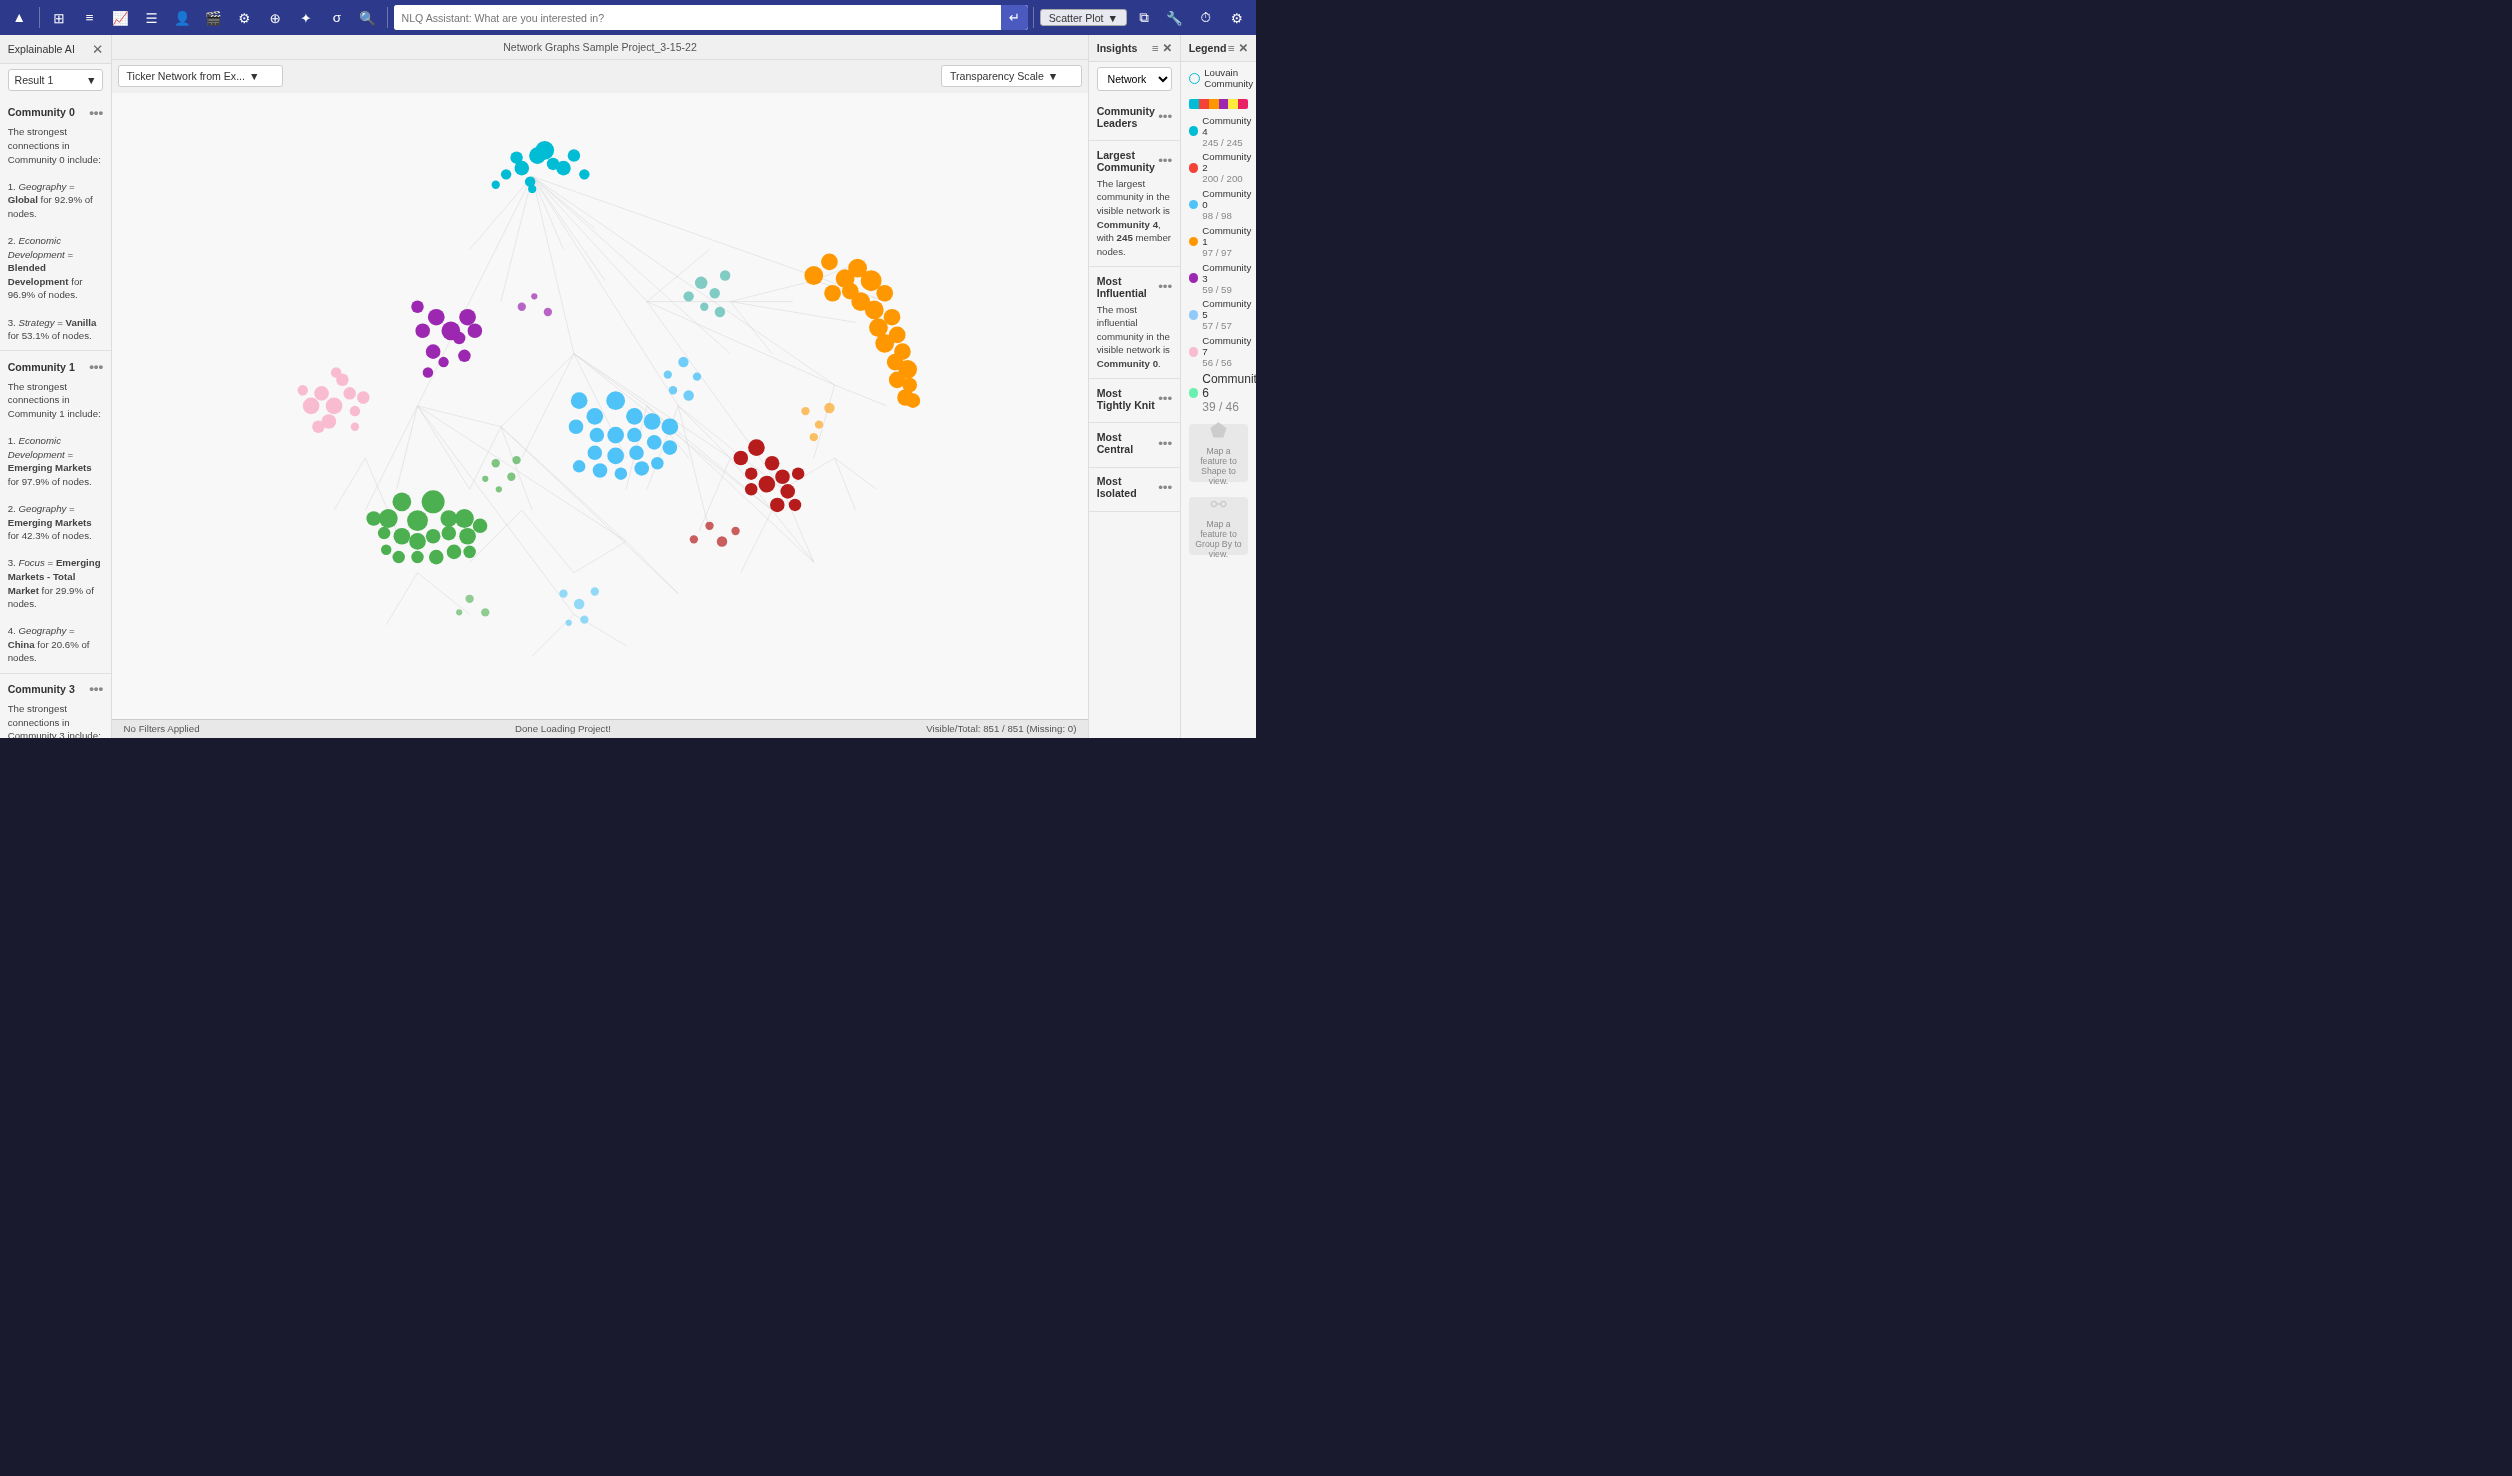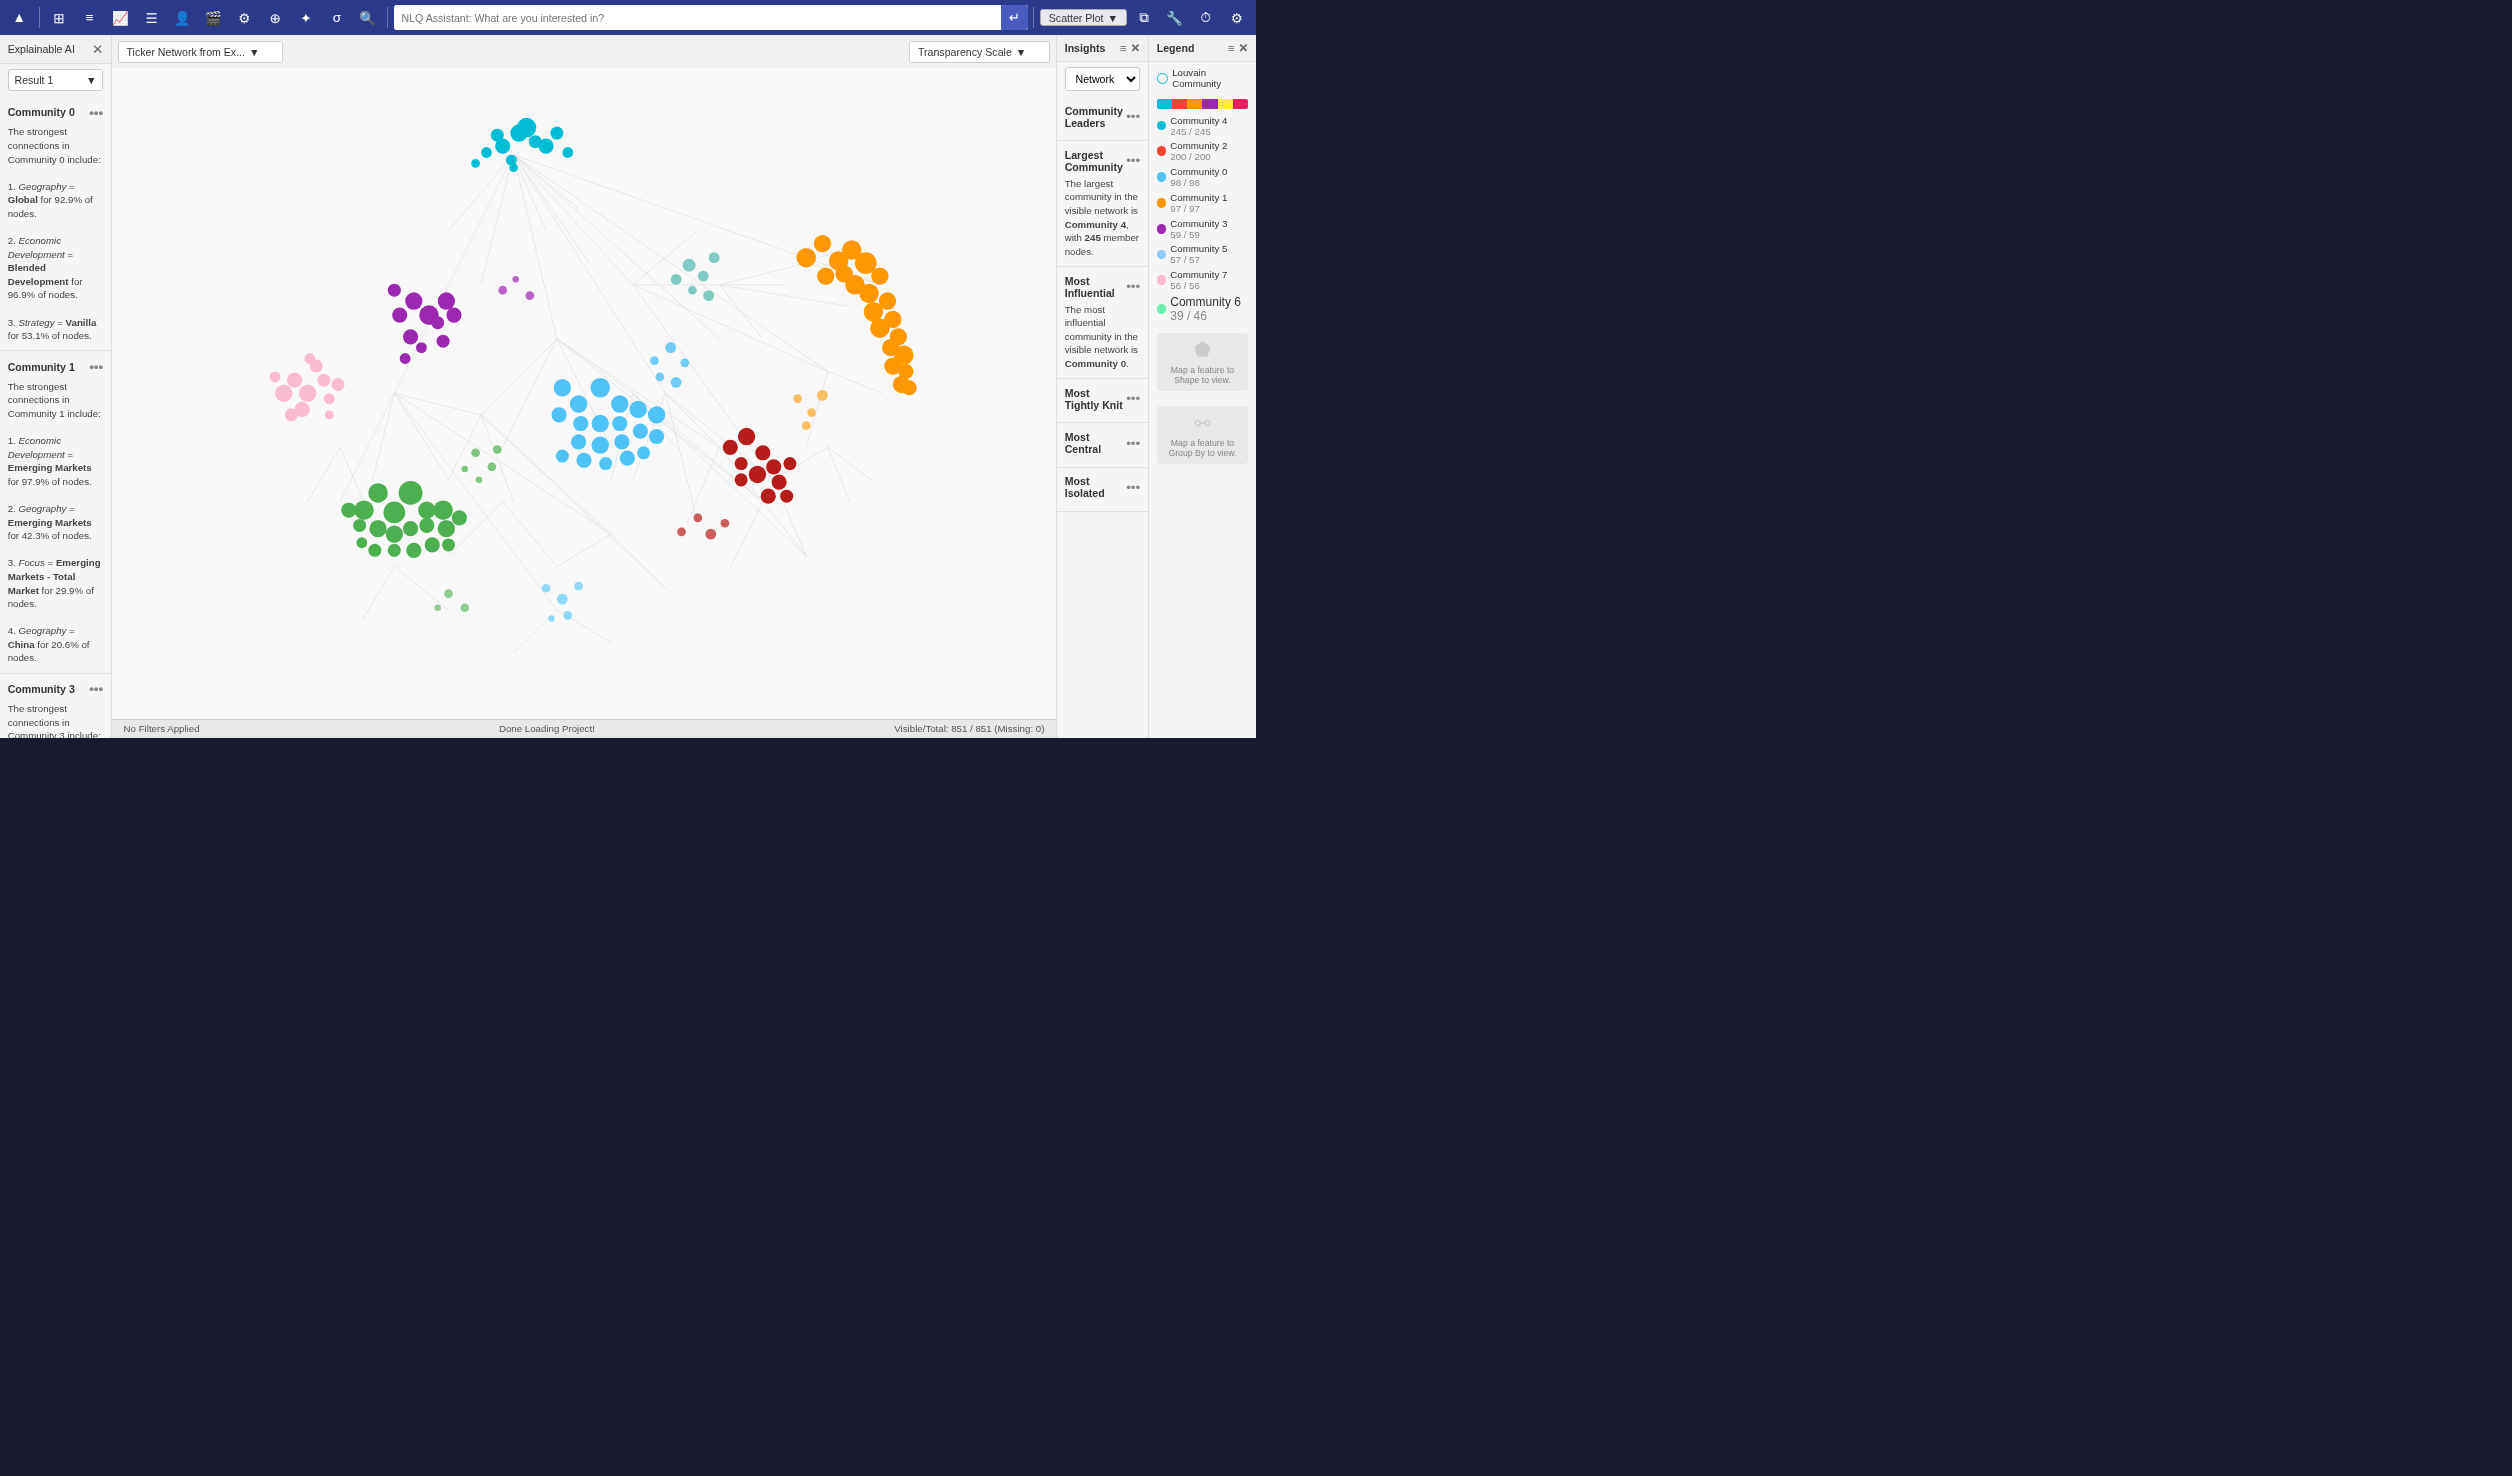--- a/index.html
+++ b/index.html
@@ -81,21 +81,21 @@
     }
     .insight-card { padding: 7.7px; border-bottom: 1px solid #e0e0e0; }
     .insight-card-header { display: flex; justify-content: space-between; align-items: center; margin-bottom: 3.9px; }
     .insight-card-title { font-size: 10.6px; font-weight: bold; }
     .insight-card-text { font-size: 9.7px; color: #444; line-height: 1.4; }
     .insight-card-text strong { font-weight: bold; }
     .insight-card-text em { font-style: italic; }
 
     
     .legend-panel {
-      width: 108px; background: #f5f5f5; border-left: 1px solid #ddd; display: flex; flex-direction: column;
+      width: 76px; background: #f5f5f5; border-left: 1px solid #ddd; display: flex; flex-direction: column;
     }
     .legend-header {
       display: flex; align-items: center; justify-content: space-between; padding: 5.8px 7.7px;
       background: #f0f0f0; border-bottom: 1px solid #ddd; font-size: 10.6px; font-weight: bold;
     }
     .legend-title-row { padding: 5.8px 7.7px; display: flex; align-items: center; gap: 3.9px; }
     .legend-circle { width: 11.6px; height: 11.6px; border-radius: 50%; border: 1.9px solid; flex-shrink: 0; }
     .legend-item { display: flex; align-items: center; gap: 3.9px; padding: 1.9px 7.7px; }
     .legend-dot { width: 9.7px; height: 9.7px; border-radius: 50%; flex-shrink: 0; }
     .legend-color-bar { display: flex; margin: 3.9px 7.7px; height: 9.7px; border-radius: 1.9px; overflow: hidden; }
@@ -198,20 +198,21 @@
         </div>
         <div class="community-text">
           The strongest connections in Community 3 include:
         </div>
       </div>
 
     </div>
   </div>
 
   <div class="center-area">
+    <div class="center-header">Network Graphs Sample Project_3-15-22</div>
     <div class="center-controls">
       <div class="center-dropdown">
         <span>Ticker Network from Ex...</span>
         <span>▼</span>
       </div>
       <div class="center-dropdown">
         <span>Transparency Scale</span>
         <span>▼</span>
       </div>
     </div>

